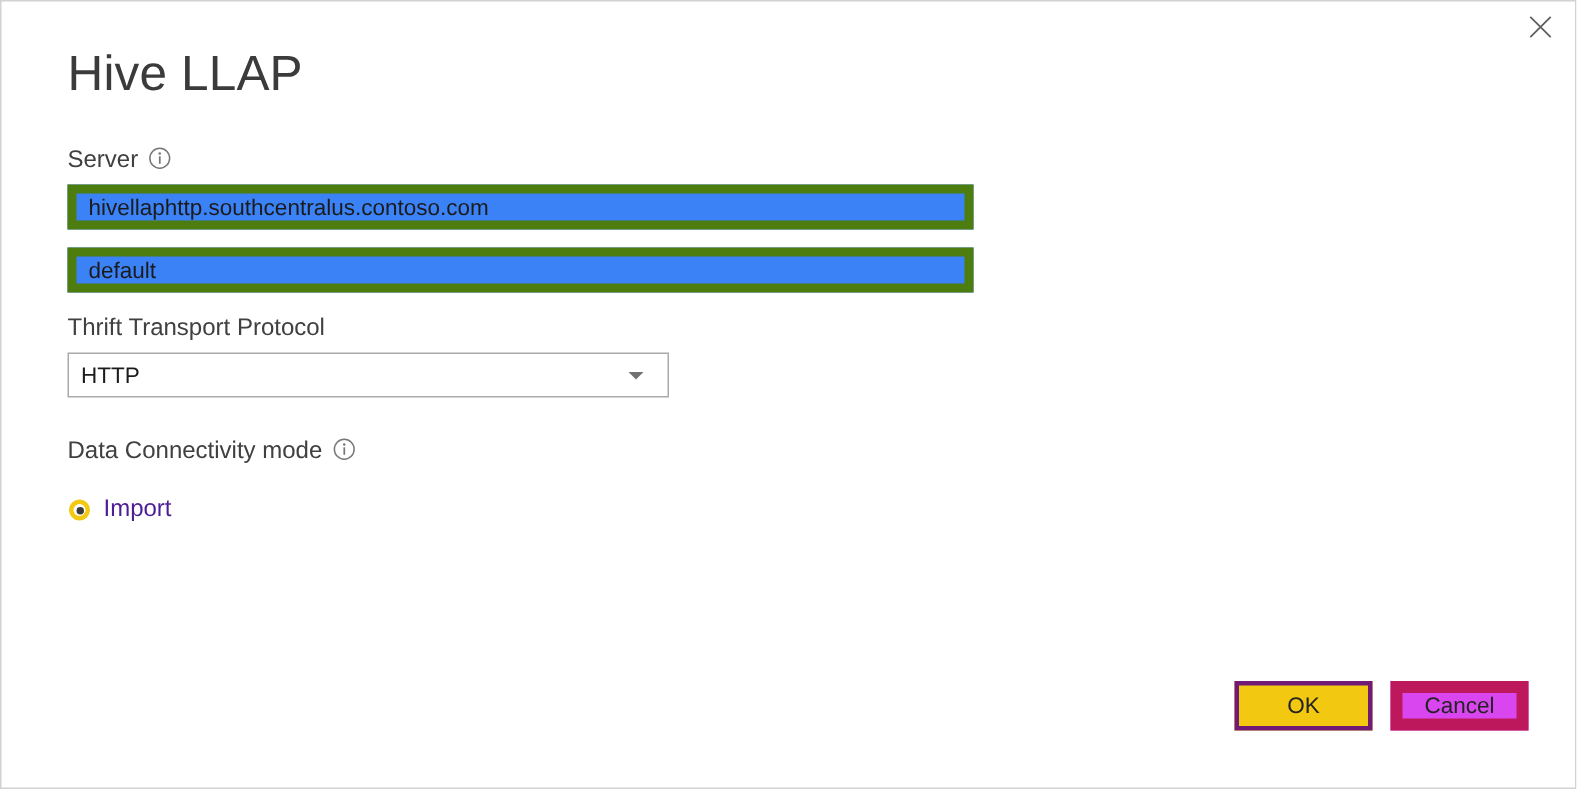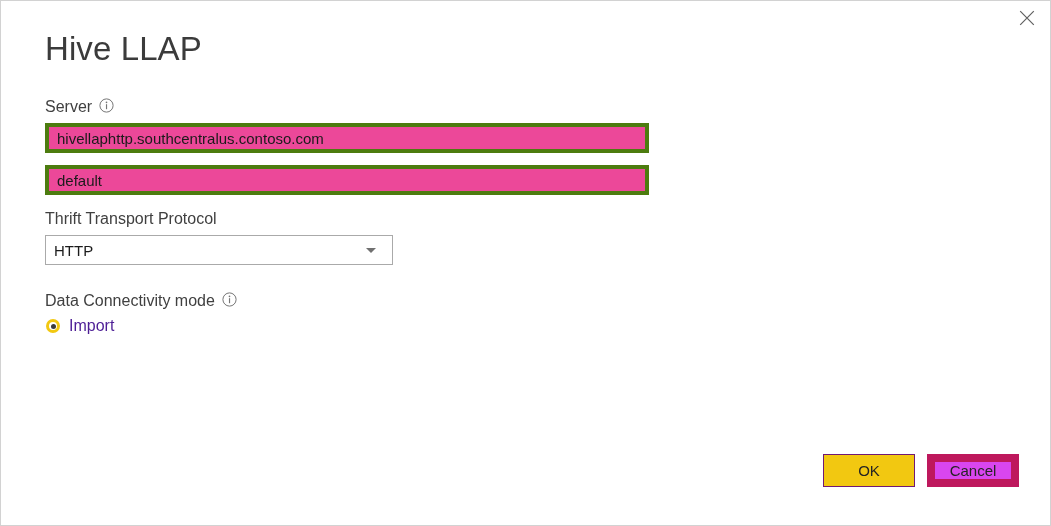--- a/index.html
+++ b/index.html
@@ -81,39 +81,39 @@
     position: relative;
     top: 1px;
     cursor: pointer;
   }
   .info-icon svg { display: block; }
 
   .text-input {
     box-sizing: border-box;
     width: 604px;
     height: 30px;
-    border: 4px solid #4d7c0f;
-    background: #ec4899;
+    border: 6px solid #4d7c0f;
+    background: #3b82f6;
     color: #1b1b1b;
     font-family: "Liberation Sans", sans-serif;
     font-size: 15px;
     padding: 0 8px;
     outline: none;
     display: block;
   }
 
   .field-block { margin-bottom: 12px; }
   .field-block.server { margin-bottom: 12px; }
   .field-block.database { margin-bottom: 14px; }
 
   
   .dropdown {
     box-sizing: border-box;
     position: relative;
-    width: 348px;
+    width: 401px;
     height: 30px;
     border: 1px solid #aaaaaa;
     background: #ffffff;
     display: flex;
     align-items: center;
     padding: 0 8px;
     cursor: pointer;
     user-select: none;
   }
   .dropdown .dd-value {
@@ -129,21 +129,21 @@
     border-left: 5px solid transparent;
     border-right: 5px solid transparent;
     border-top: 5px solid #707070;
     margin-left: 6px;
     margin-right: 8px;
     flex: none;
   }
 
   
   .radio-group { margin-top: 26px; }
-  .radio-group .field-label { margin-bottom: 1px; }
+  .radio-group .field-label { margin-bottom: 15px; }
 
   .radio-row {
     display: flex;
     align-items: center;
     height: 28px;
     cursor: pointer;
     user-select: none;
   }
   .radio-mark {
     box-sizing: border-box;
@@ -200,21 +200,21 @@
     cursor: pointer;
     padding: 0 14px;
     display: inline-flex;
     align-items: center;
     justify-content: center;
     line-height: 1;
   }
   .btn-primary {
     background: #f2c811;
     color: #252423;
-    border: 1px solid #701a75;
+    border: 3px solid #701a75;
     width: 92px;
     text-align: right;
   }
   .btn-secondary {
     background: #d946ef;
     color: #252423;
     border: 8px solid #be185d;
     width: 92px;
   }
 </style>

